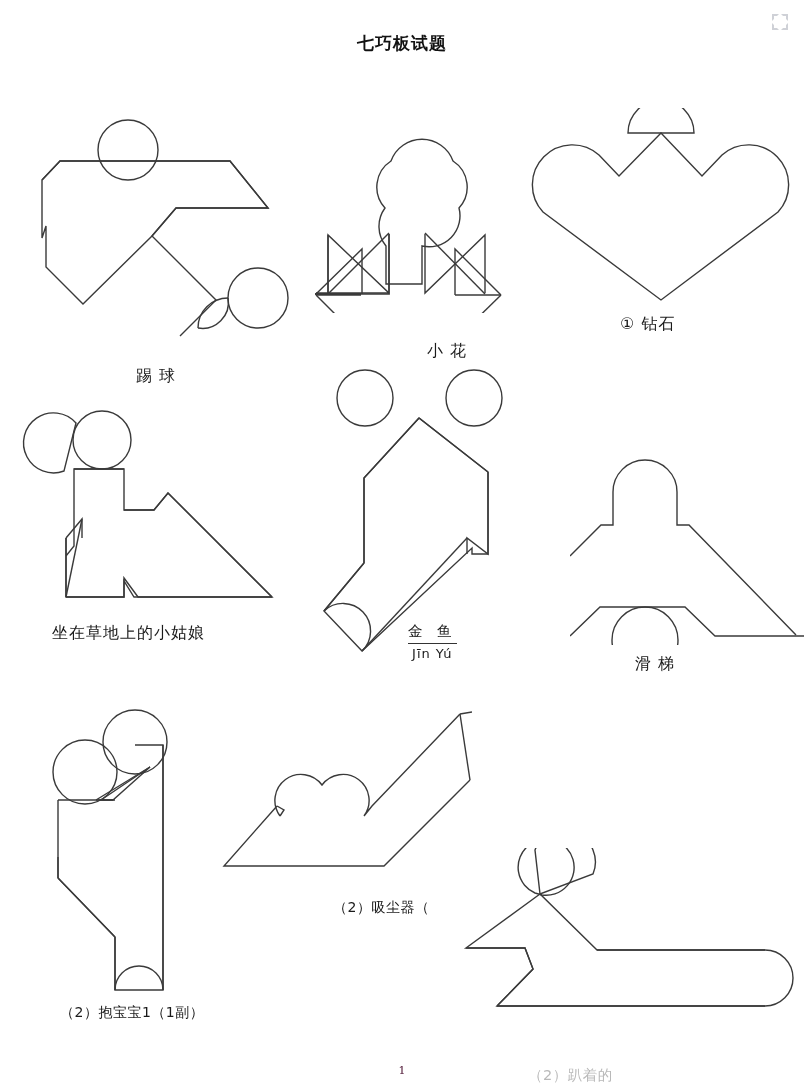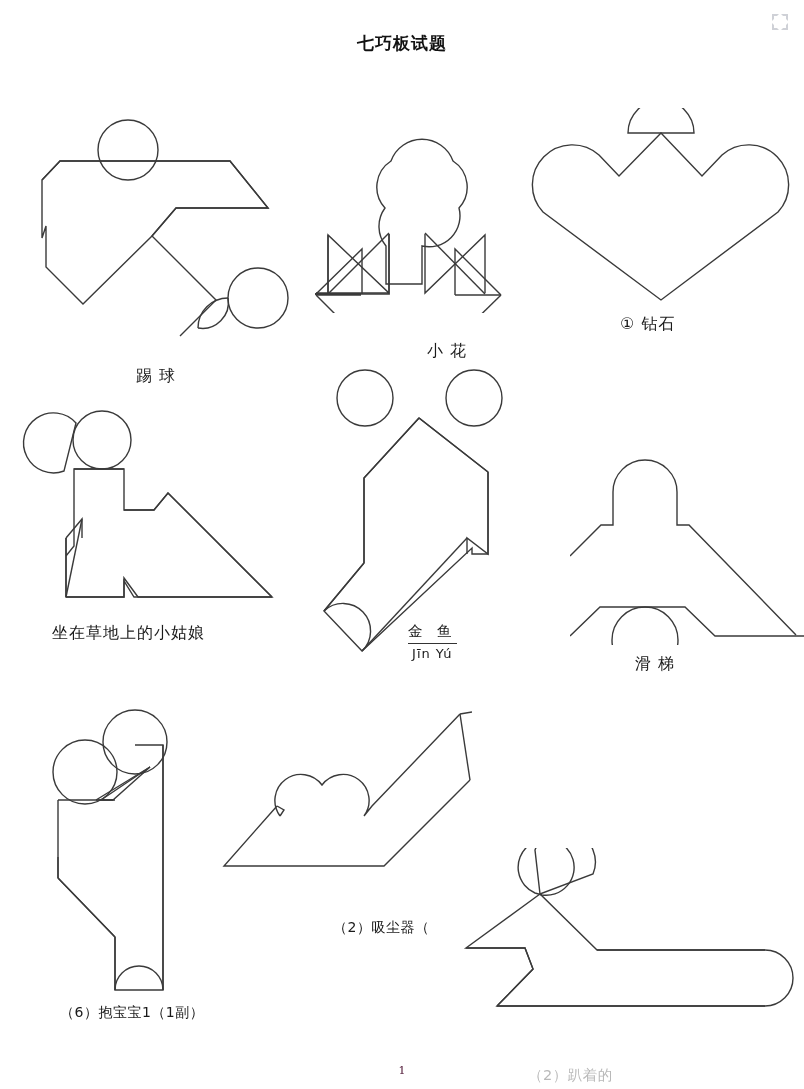--- a/index.html
+++ b/index.html
@@ -299,38 +299,38 @@
       <path class="stroke" d="M23 100 L23 157 L23 178 L80 237 L80 290 L128 290 L128 45 L100 45"></path>
       <path class="stroke" d="M23 100 L80 100"></path>
       <path class="stroke" d="M23 157 L23 178"></path>
       <path class="stroke" d="M23 178 L80 237"></path>
       <path class="stroke" d="M80 237 L80 290"></path>
       <path class="stroke" d="M128 290 L128 45"></path>
 
       <path class="stroke" d="M80 290 a24 24 0 0 1 48 0"></path>
     </svg>
   </div>
-  <div class="caption small" style="left:60px; top:1004px;">（6）抱宝宝1（1副）</div>
+  <div class="caption small" style="left:60px; top:1004px;">（2）抱宝宝1（1副）</div>
 
   <div class="fig" style="left:222px; top:688px;">
     <svg width="250" height="190" viewBox="0 0 250 190">
 
       <path class="stroke" d="M58 128
         a26 26 0 0 1 42 -31
         a26 26 0 0 1 42 31
         L150 118
         L238 26"></path>
       <path class="stroke" d="M58 128 L62 122 L55 118"></path>
 
       <path class="stroke" d="M55 118 L2 178 L162 178 L248 92"></path>
       <path class="stroke" d="M238 26 L248 92"></path>
       <path class="stroke" d="M238 26 L250 24"></path>
     </svg>
   </div>
-  <div class="caption small" style="left:333px; top:899px;margin-top:20px;">（2）吸尘器（</div>
+  <div class="caption small" style="left:333px; top:899px;">（2）吸尘器（</div>
 
   <div class="fig" style="left:445px; top:848px;">
     <svg width="355" height="190" viewBox="0 0 355 190">
 
       <path class="stroke" d="M90 45 a28 28 0 1 1 7 2 Z"></path>
       <path class="stroke" d="M95 46 L90 2 a28 28 0 0 1 58 24 Z"></path>
 
       <path class="stroke" d="M95 46
         L21 100
         L80 100

